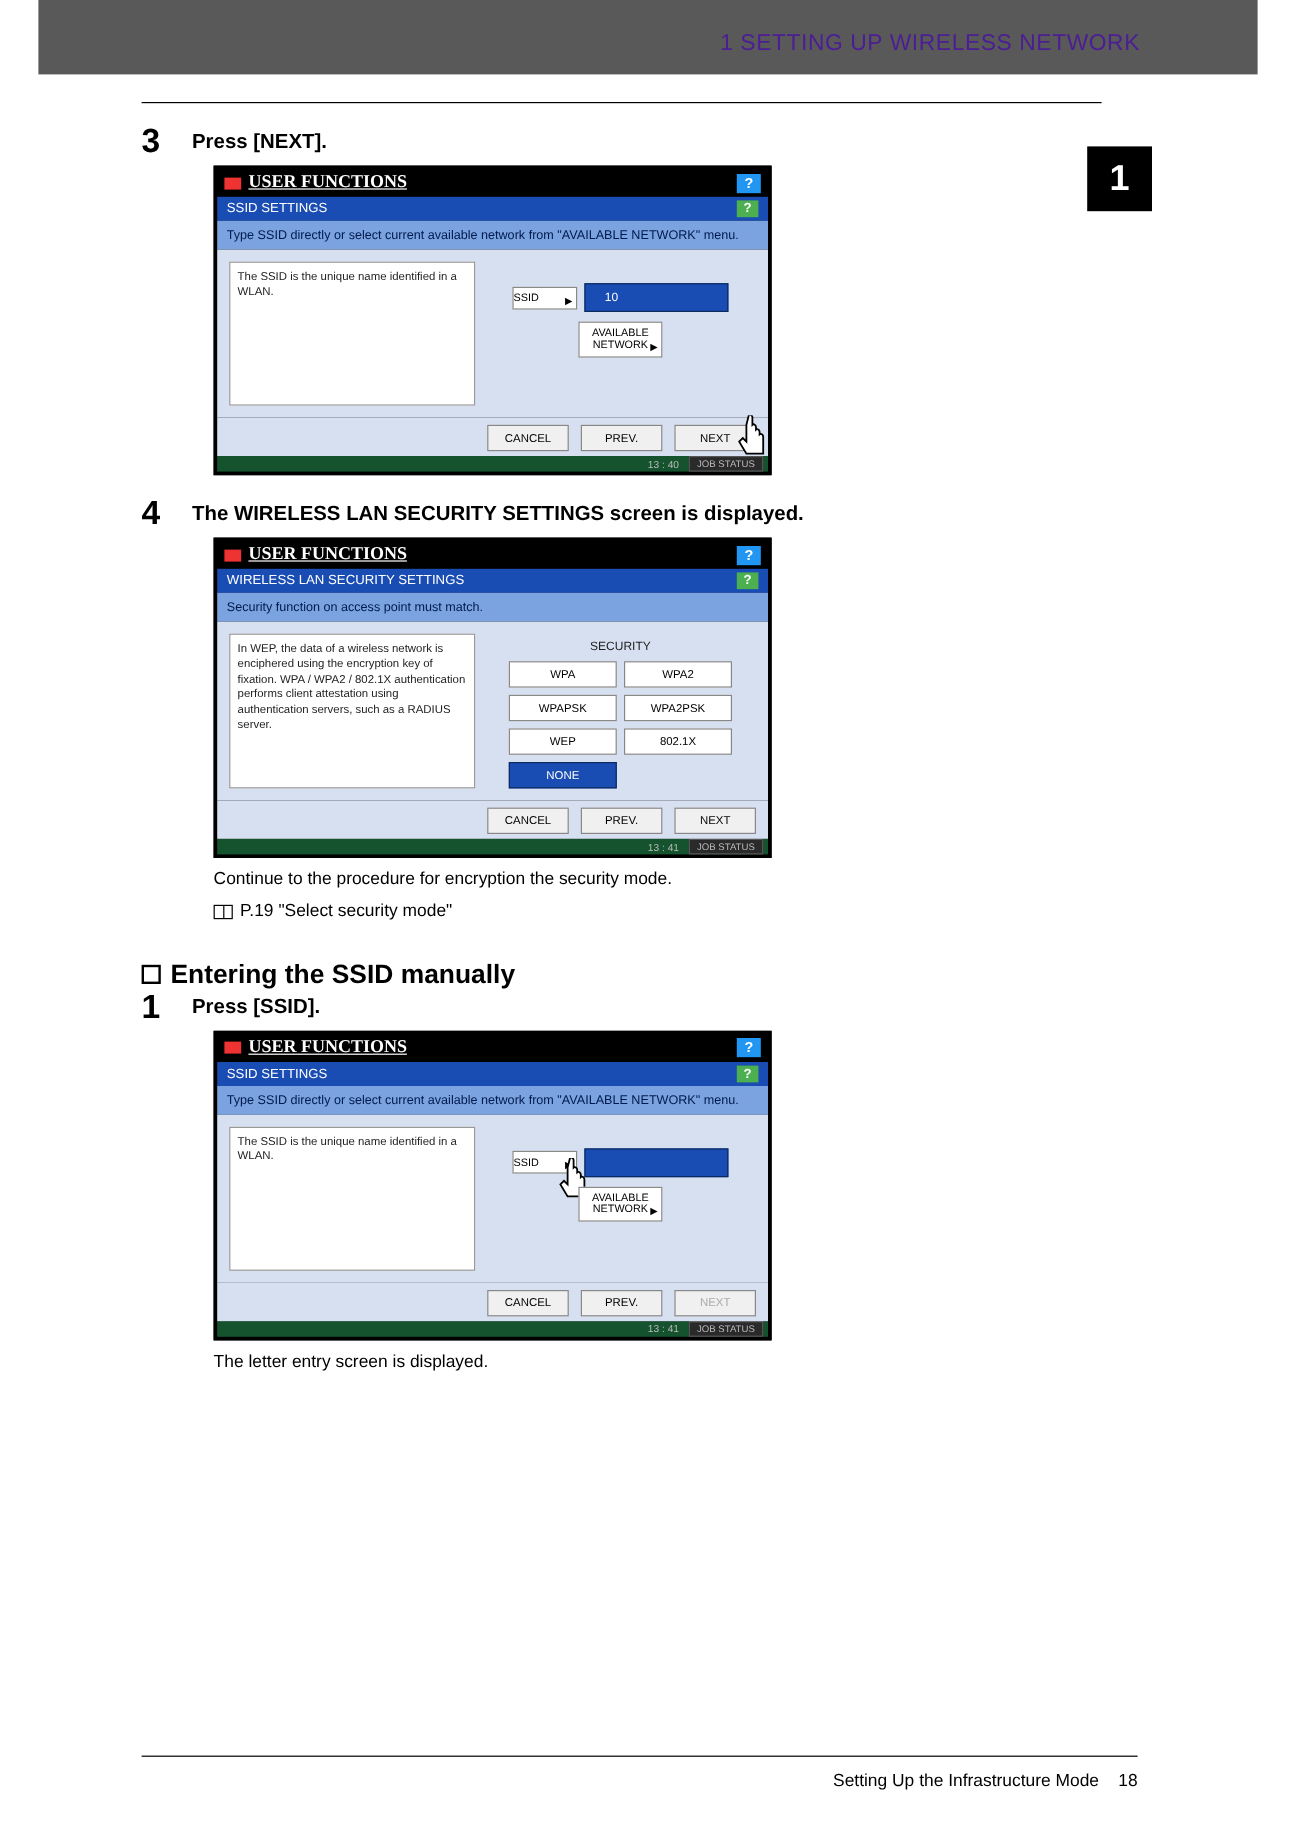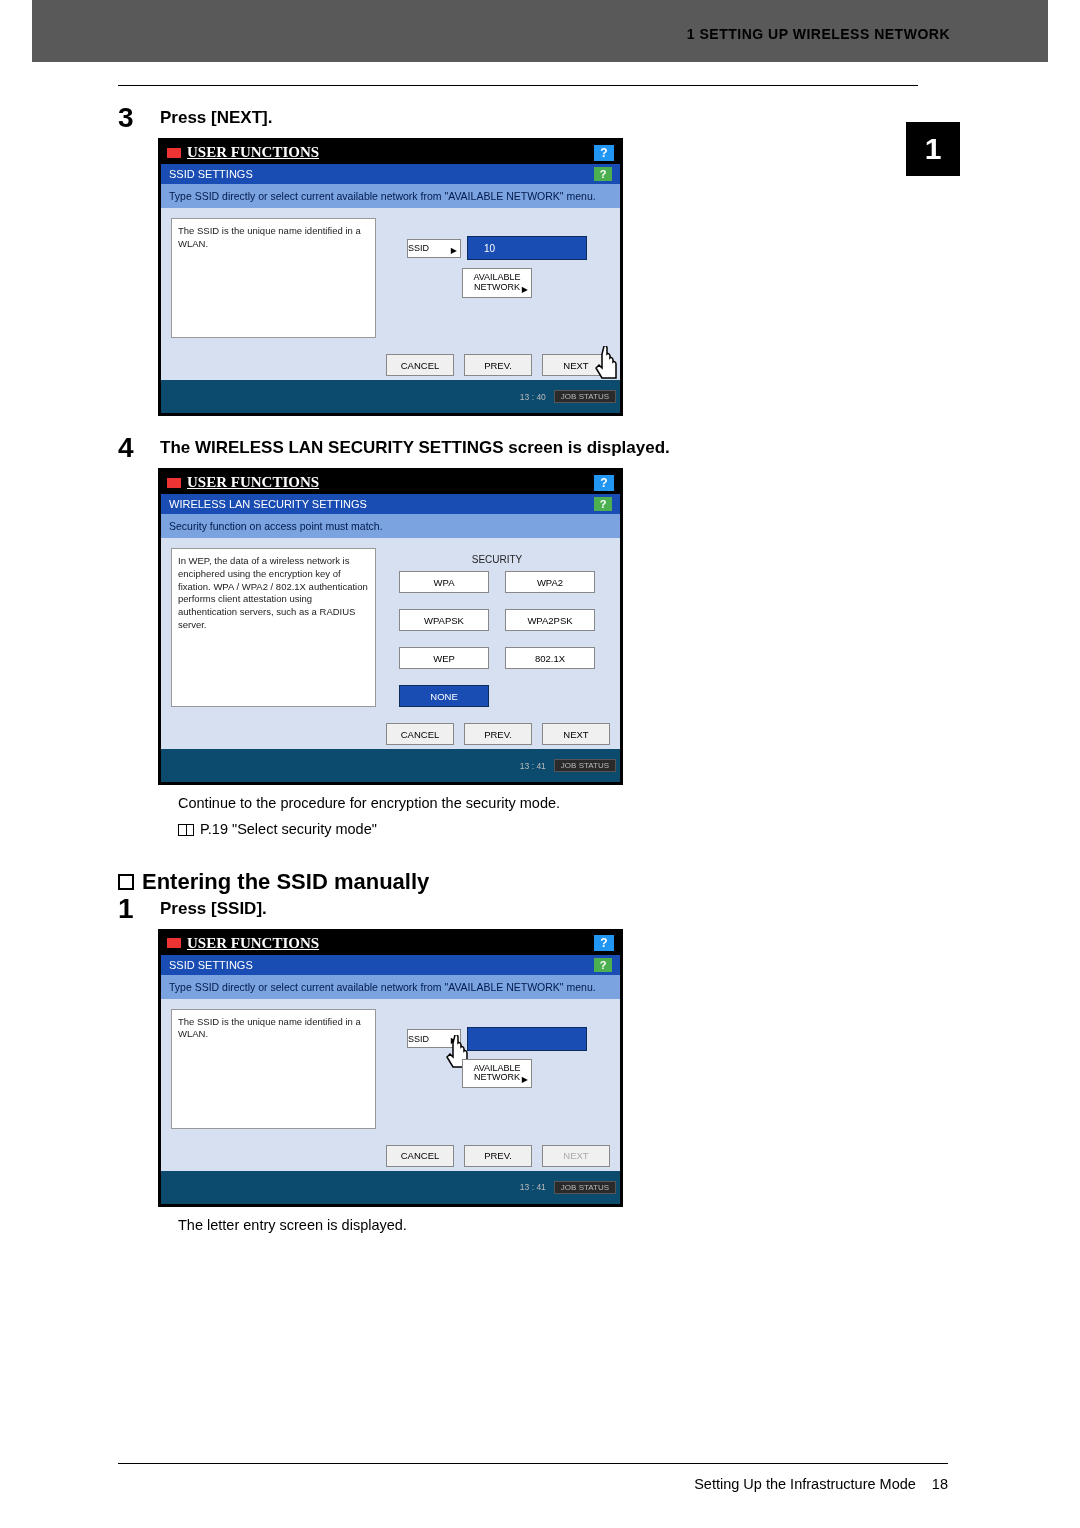--- a/index.html
+++ b/index.html
@@ -8,57 +8,57 @@
     background: #fff;
     width: 1080px;
     height: 1528px;
     position: relative;
     color: #000;
   }
   .header-bar-bg {
     position: absolute; left: 32px; top: 0; width: 1016px; height: 62px; background: #595959;
   }
   .header-bar-text {
-    position: absolute; right: 130px; top: 26px; color: #000000; font-size: 14px; font-weight: bold; letter-spacing: 0.5px;
+    position: absolute; right: 130px; top: 26px; color: #4c1d95; font-size: 19px; font-weight: normal; letter-spacing: 0.5px;
   }
   .side-tab {
     position: absolute; right: 120px; top: 122px; width: 54px; height: 54px; background: #000; color: #fff; font-size: 30px; font-weight: bold; display: flex; align-items: center; justify-content: center;
   }
   .content {
     position: absolute; left: 118px; top: 85px; width: 800px; border-top: 1px solid #000;
     padding-top: 18px;
   }
   .step { margin-bottom: 18px; }
   .step-row { display: flex; align-items: flex-start; gap: 12px; }
   .step-num { font-size: 28px; font-weight: bold; line-height: 1; width: 30px; }
   .step-title { font-size: 17px; font-weight: bold; line-height: 28px; }
-  .screenshot-wrap { margin-left: 40px; margin-top: 6px; }
+  .screenshot-wrap { margin-left: 60px; margin-top: 6px; }
   .screenshot {
     width: 465px; border: 3px solid #000; background: #000; position: relative;
   }
   .shot-header { background: #000; color: #fff; padding: 3px 6px; display: flex; align-items: center; justify-content: space-between; }
   .shot-title { font-family: "Times New Roman", serif; font-weight: bold; font-size: 15px; text-decoration: underline; color: #fff; flex:1; }
   .red-dot { width:14px; height:10px; background:#e33; margin-right:6px; }
   .help-top { width:20px; height:16px; background:#2196f3; color:#fff; font-size:12px; font-weight:bold; text-align:center; line-height:16px; }
   .shot-subheader { background: #1a4db3; color: #fff; font-size: 11px; padding: 3px 8px; display:flex; justify-content:space-between; align-items:center; }
   .help-sub { width:18px; height:14px; background:#4caf50; color:#fff; font-size:11px; font-weight:bold; text-align:center; line-height:14px; }
   .shot-instr { background:#7aa3e0; color:#001a4d; font-size:10.5px; padding:6px 8px; }
   .shot-body { background:#d6e0f0; padding:10px; display:flex; gap:8px; }
   .left-panel { width:205px; background:#fff; border:1px solid #999; padding:6px; font-size:9.5px; line-height:1.35; min-height: 120px; color:#222; }
   .right-panel { flex:1; display:flex; flex-direction:column; align-items:center; gap:8px; padding-top:18px; }
   .sec-label { font-size:10px; color:#222; }
   .field-row { display:flex; gap:6px; align-items:center; }
   .ssid-label-box { background:#fff; border:1px solid #888; width:54px; height:19px; font-size:9px; display:flex; align-items:center; justify-content:flex-start; position:relative; }
   .ssid-value-box { background:#1a4db3; border:1px solid #0a2a60; width:120px; height:24px; padding:0 16px; font-size:10px; color:#fff; display:flex; align-items:center; }
   .btn-small { background:#fff; border:1px solid #888; font-size:9px; padding:4px 6px; width:70px; text-align:center; line-height:1.1; position:relative; }
-  .sec-btn-grid { display:grid; grid-template-columns:repeat(2,90px); gap:16px; }
+  .sec-btn-grid { display:grid; grid-template-columns:repeat(2,90px); gap:6px; }
   .sec-btn { background:#fff; border:1px solid #888; font-size:9.5px; height:22px; display:flex; align-items:center; justify-content:center; }
   .bottom-bar { background:#d6e0f0; padding:6px 10px 4px; display:flex; justify-content:flex-end; gap:10px; position:relative; }
   .btn-bottom { background:#f0f0f0; border:1px solid #888; font-size:9.5px; height:22px; width:68px; display:flex; align-items:center; justify-content:center; }
-  .status-strip { background:#0c4a6e; color:#bbb; font-size:8.5px; display:flex; justify-content:flex-end; align-items:center; gap:8px; padding:10px 4px; }
+  .status-strip { background:#14532d; color:#bbb; font-size:8.5px; display:flex; justify-content:flex-end; align-items:center; gap:8px; padding:0 4px; }
   .status-btn { background:#2a2a2a; color:#bbb; font-size:8px; padding:1px 6px; border:1px solid #555; }
   .cursor-hand {
     position:absolute; width:40px; height:40px; pointer-events:none;
   }
   .cursor-hand svg { width:40px; height:40px; }
   .after-text { margin-left:60px; margin-top:8px; font-size:14.5px; line-height:1.5; }
   .ref-row { display:flex; align-items:center; gap:6px; margin-top:4px; }
   .book-icon { width:16px; height:12px; border:1.5px solid #000; position:relative; }
   .book-icon::after { content:""; position:absolute; left:50%; top:0; bottom:0; width:1px; background:#000; }
   .section-title { font-size:22px; font-weight:bold; margin-top:28px; display:flex; align-items:center; gap:8px; }

